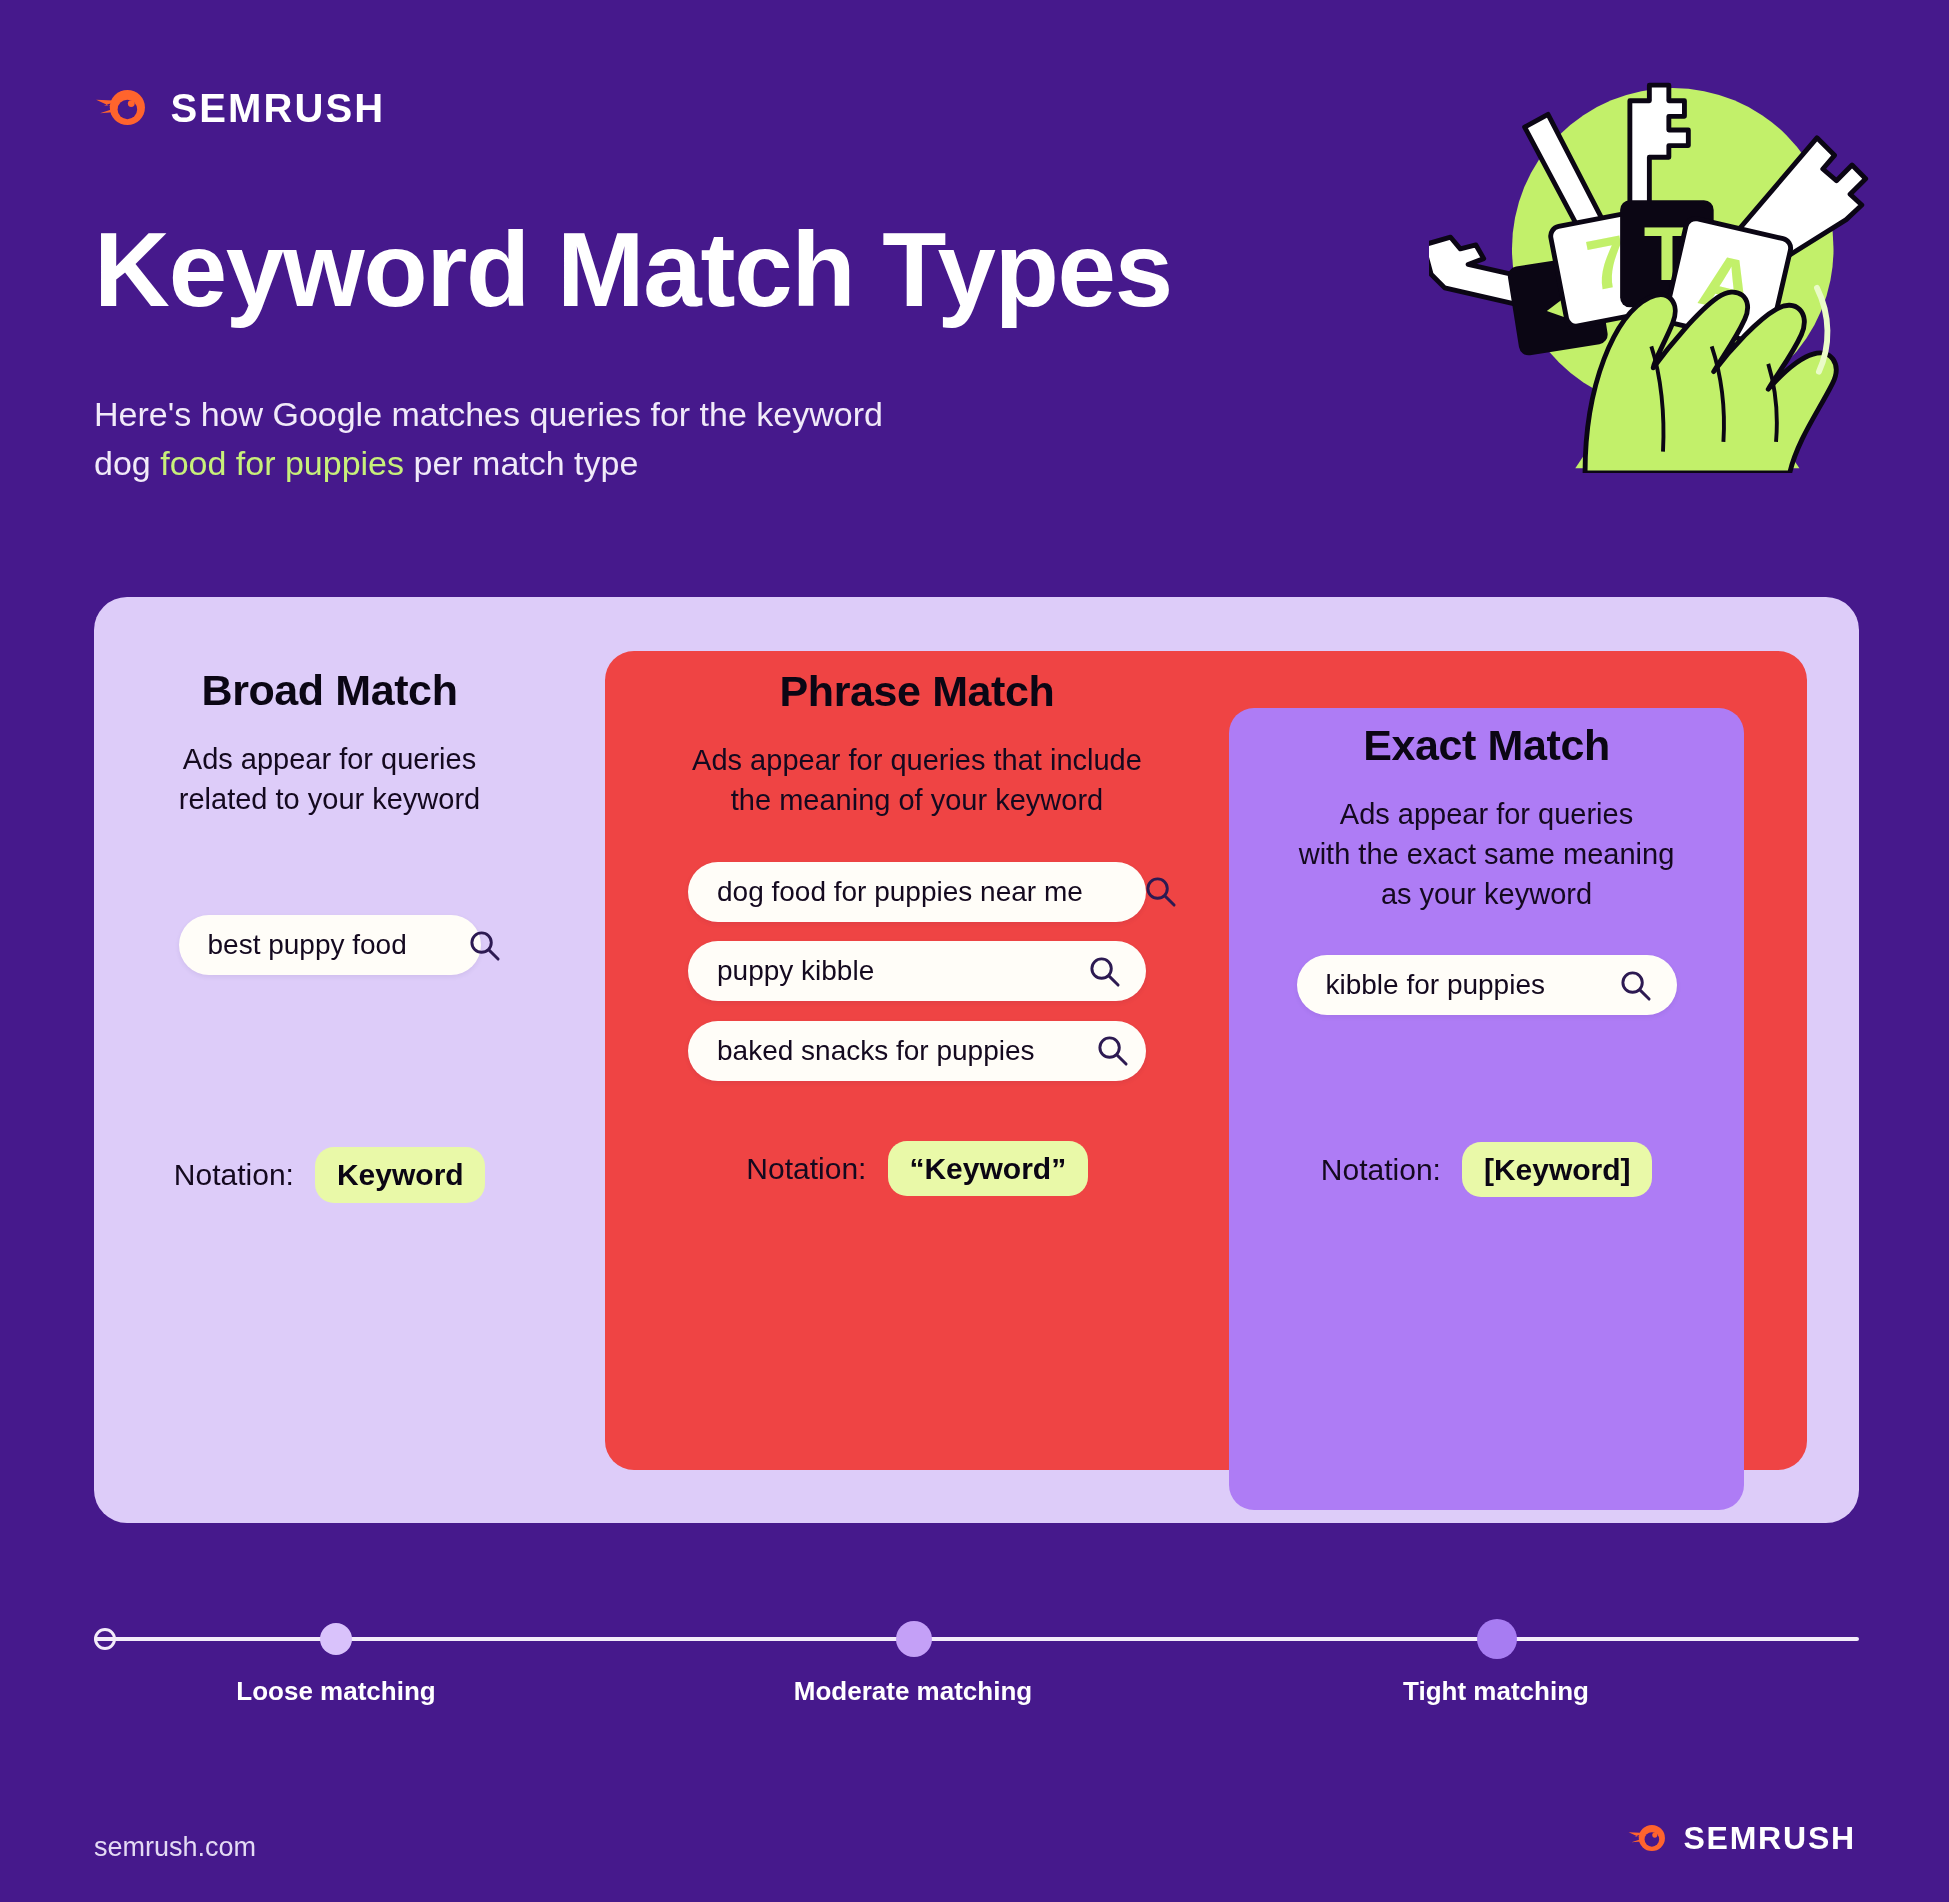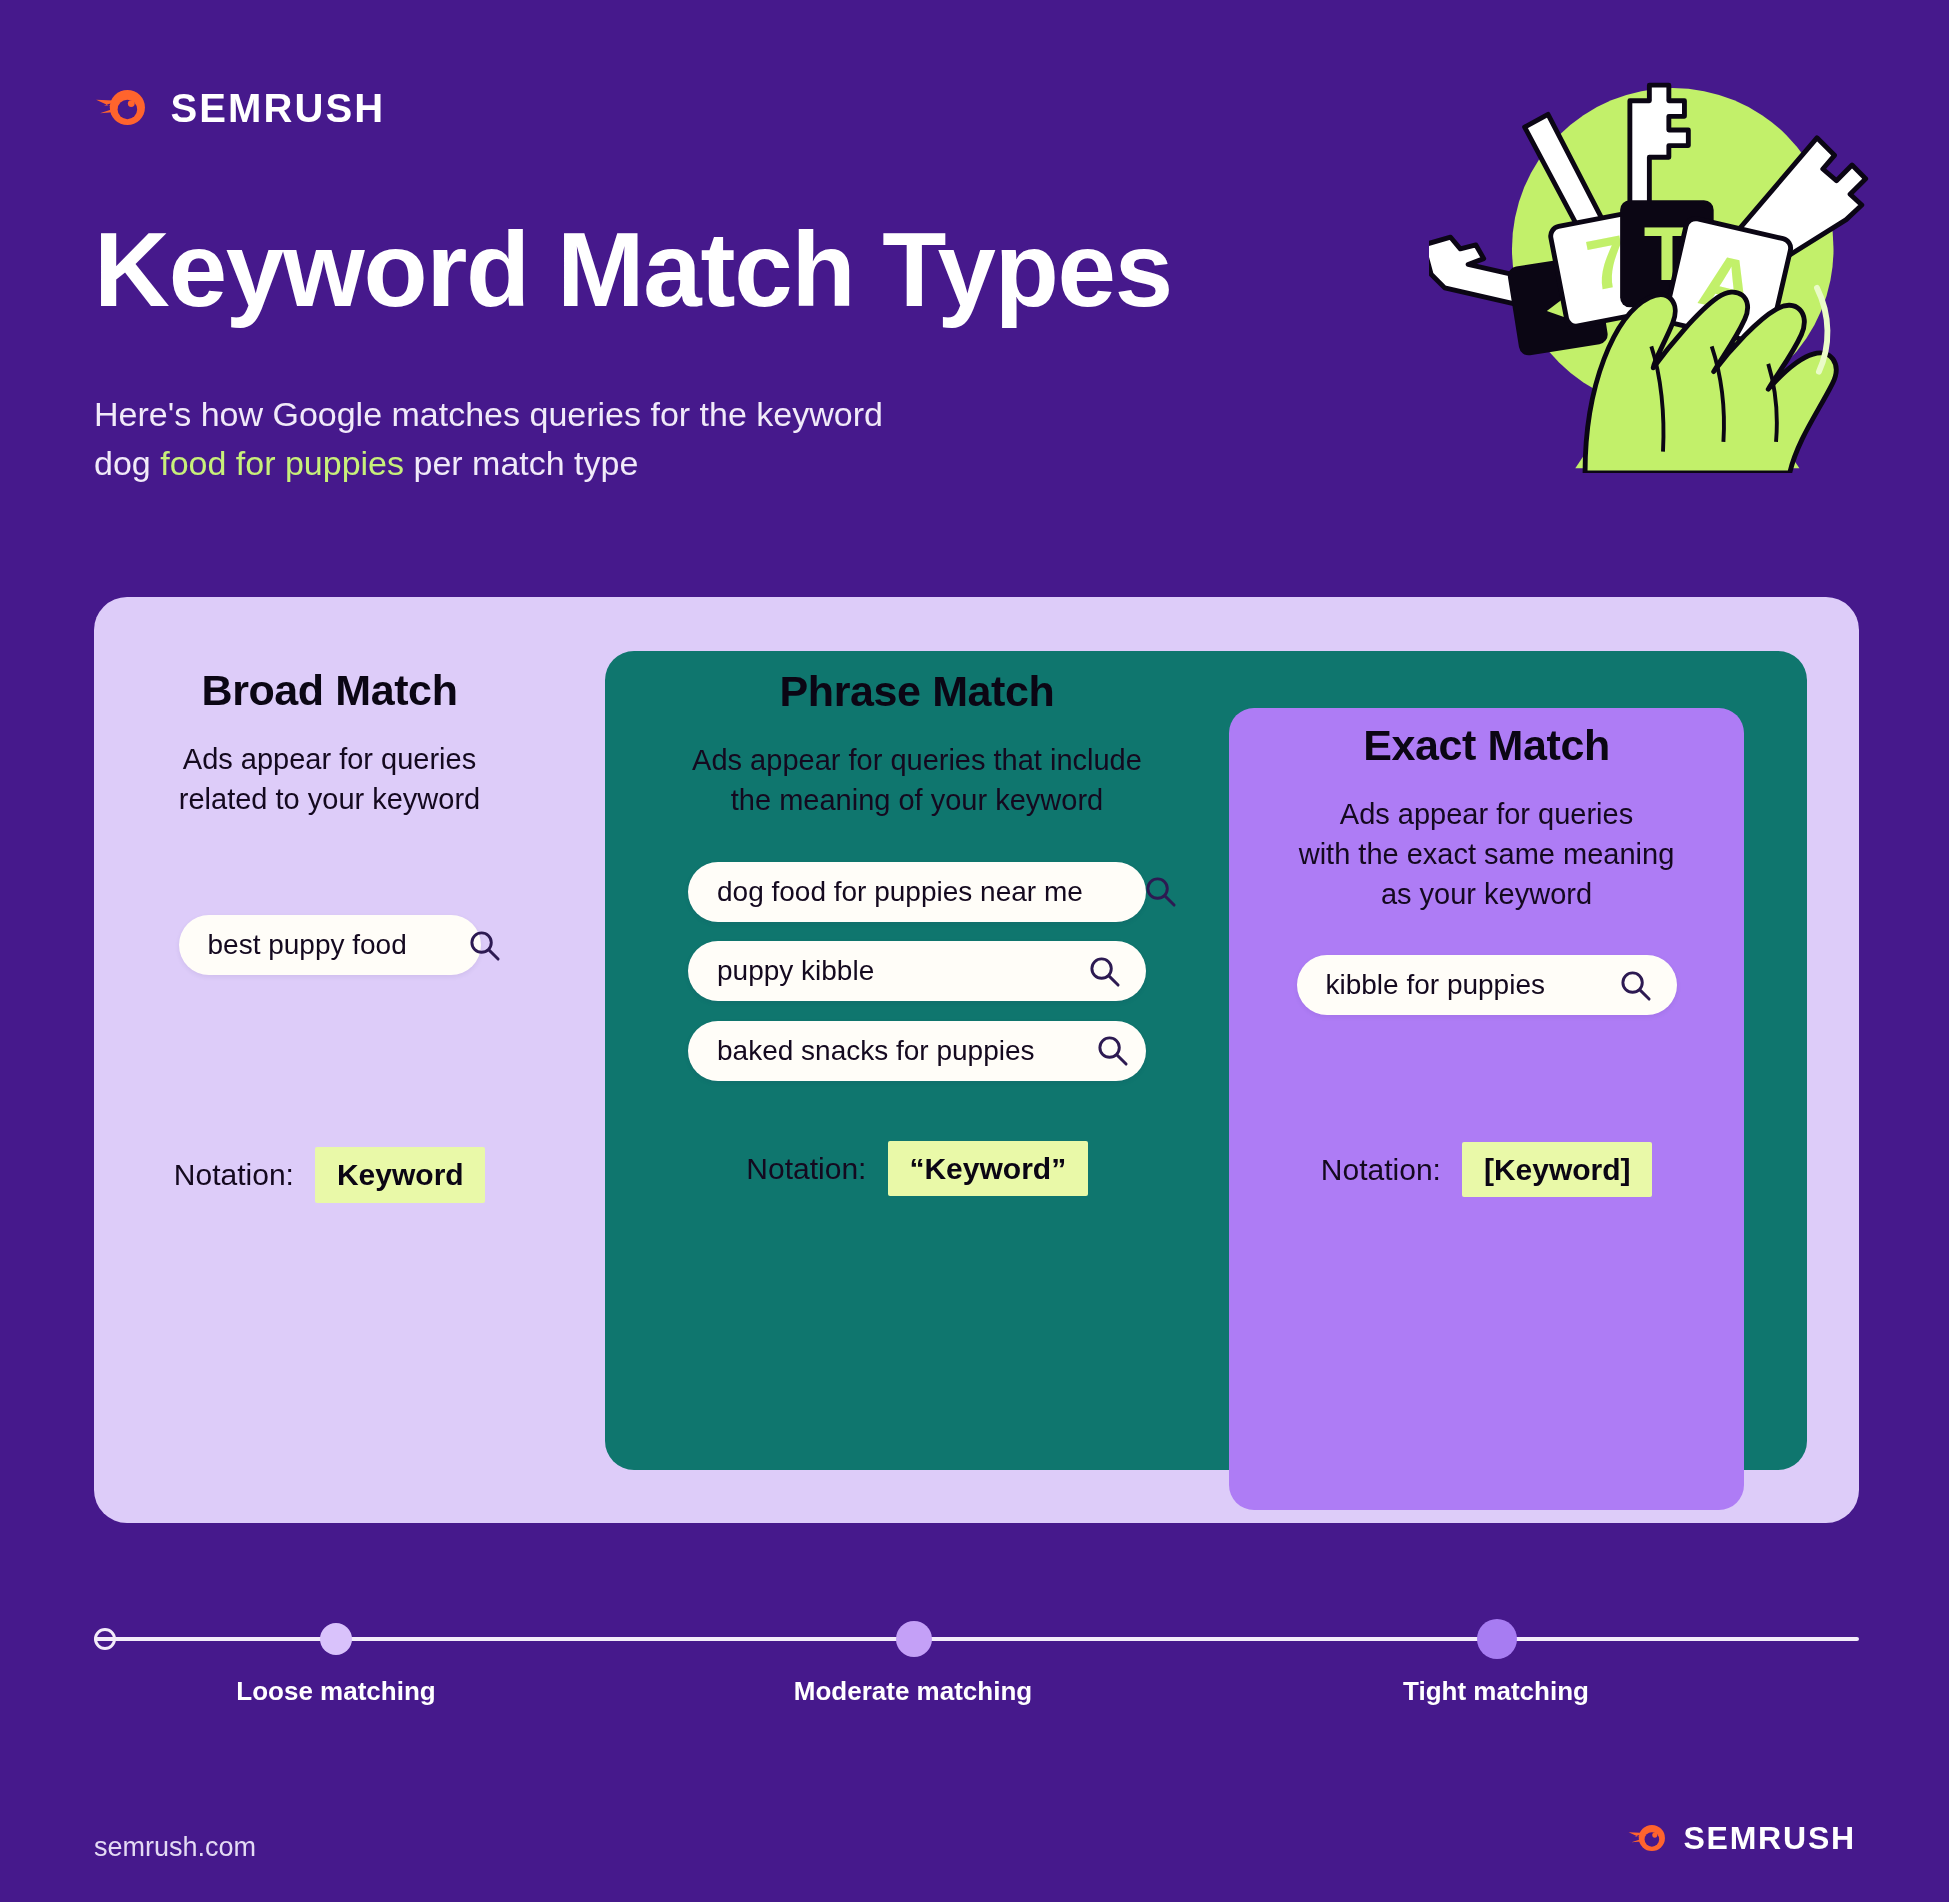--- a/index.html
+++ b/index.html
@@ -30,21 +30,21 @@
   
   .hero { position:absolute; left:1429px; top:54px; width:468px; height:419px; }
 
   
   .panel-outer {
     position:absolute; left:94px; top:597px; width:1765px; height:926px;
     background:#ddccf9; border-radius:33px;
   }
   .panel-mid {
     position:absolute; left:511px; top:54px; width:1202px; height:819px;
-    background:#0f766e; border-radius:29px;
+    background:#ef4444; border-radius:29px;
   }
   .panel-inner {
     position:absolute; left:624px; top:57px; width:515px; height:802px;
     background:#ae7cf5; border-radius:25px;
   }
 
   .col { position:absolute; top:0; text-align:center; }
   .col-title {
     font-size:43px; font-weight:700; color:#0b0614; letter-spacing:-0.4px;
     line-height:1.1; margin-bottom:25px;
@@ -60,21 +60,21 @@
     box-shadow:0 2px 4.9px rgba(40,10,80,0.07);
     gap:36px;
   }
   .pill-text { font-size:28px; color:#14091f; white-space:nowrap; }
   .pill-icon { width:33px; height:33px; flex:none; margin-left:25px; }
 
   
   .notation-row { display:flex; align-items:center; justify-content:center; gap:21.5px; }
   .notation-label { font-size:30px; color:#14091f; }
   .notation-badge {
-    background:#e9f9a8; border-radius:2px;
+    background:#e9f9a8; border-radius:19px;
     padding:10.7px 21.5px; font-size:30px; font-weight:700; color:#0b0614;
     white-space:nowrap;
   }
 
   
   .scale { position:absolute; left:94px; top:1619px; width:1765px; height:39px; }
   .scale-line {
     position:absolute; left:0; top:17.6px; width:1765px; height:4.9px;
     background:#f3ecfa; border-radius:2.9px;
   }

